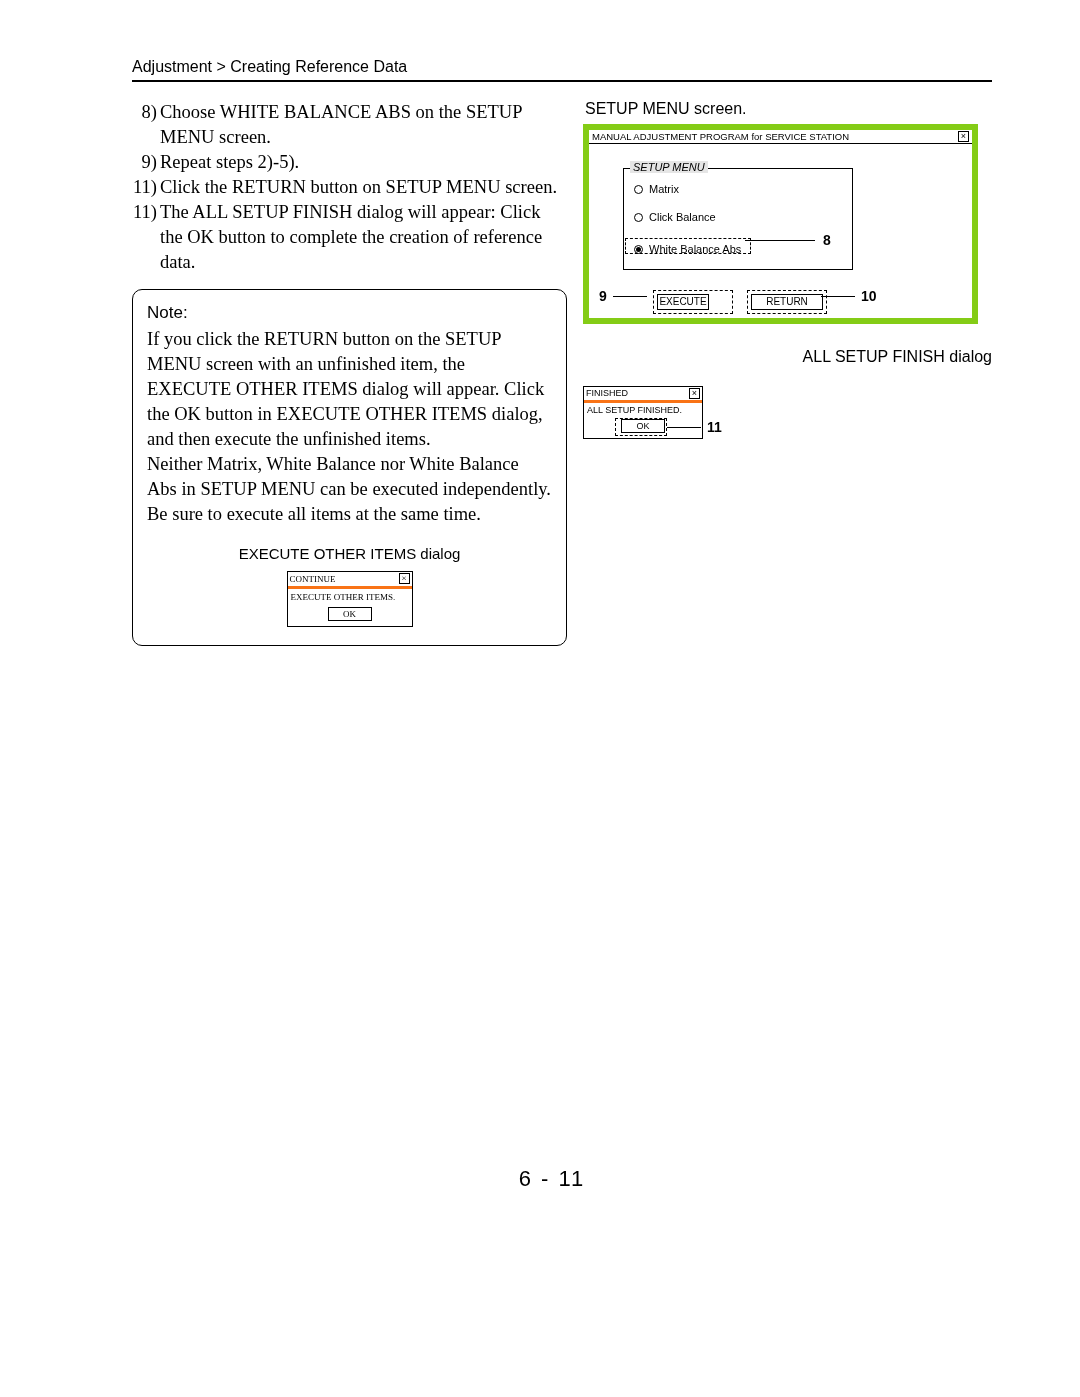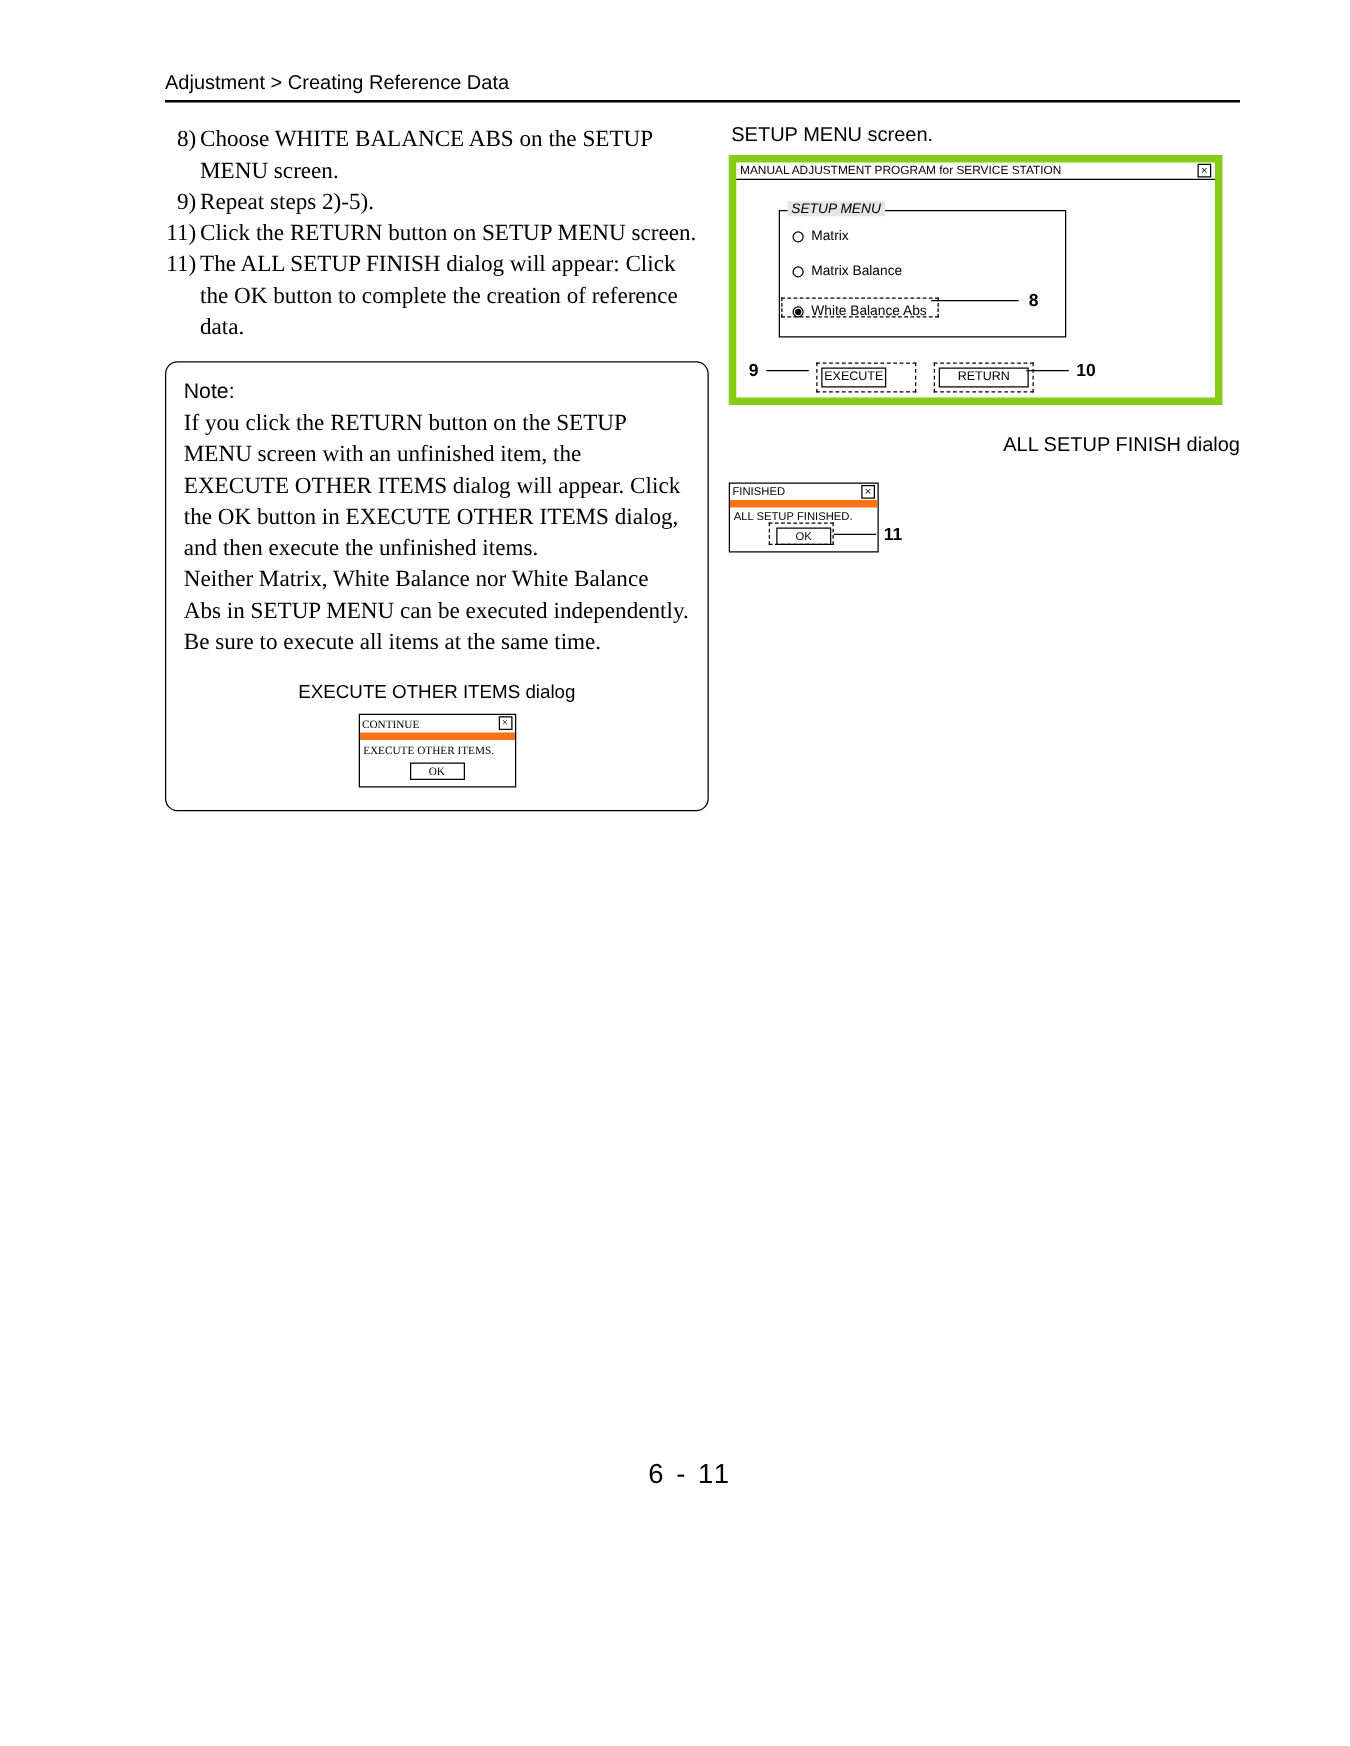--- a/index.html
+++ b/index.html
@@ -90,21 +90,21 @@
     display: inline-block;
     border: 1px solid #000;
     font-family: Liberation Serif, serif;
     font-size: 10px;
     text-align: left;
     width: 126px;
   }
   .dlg-titlebar {
     display: flex;
     justify-content: space-between;
-    border-bottom: 6px solid #f97316;
+    border-bottom: 3px solid #f97316;
     padding: 1px 2px;
     font-size: 9px;
   }
   .dlg-close {
     border: 1px solid #000;
     width: 11px;
     height: 11px;
     line-height: 9px;
     text-align: center;
     font-size: 9px;
@@ -326,21 +326,21 @@
           </div>
 
           <div class="fieldset">
             <span class="legend">SETUP MENU</span>
             <div class="radio-row r1">
               <span class="radio"></span>
               <span>Matrix</span>
             </div>
             <div class="radio-row r2">
               <span class="radio"></span>
-              <span>Matrix Balance</span>
+              <span>Click Balance</span>
             </div>
             <div class="radio-row r3">
               <span class="radio sel"></span>
               <span>White Balance Abs</span>
             </div>
           </div>
 
           <div class="dash-opt"></div>
 
           <div class="btn execute">EXECUTE</div>

